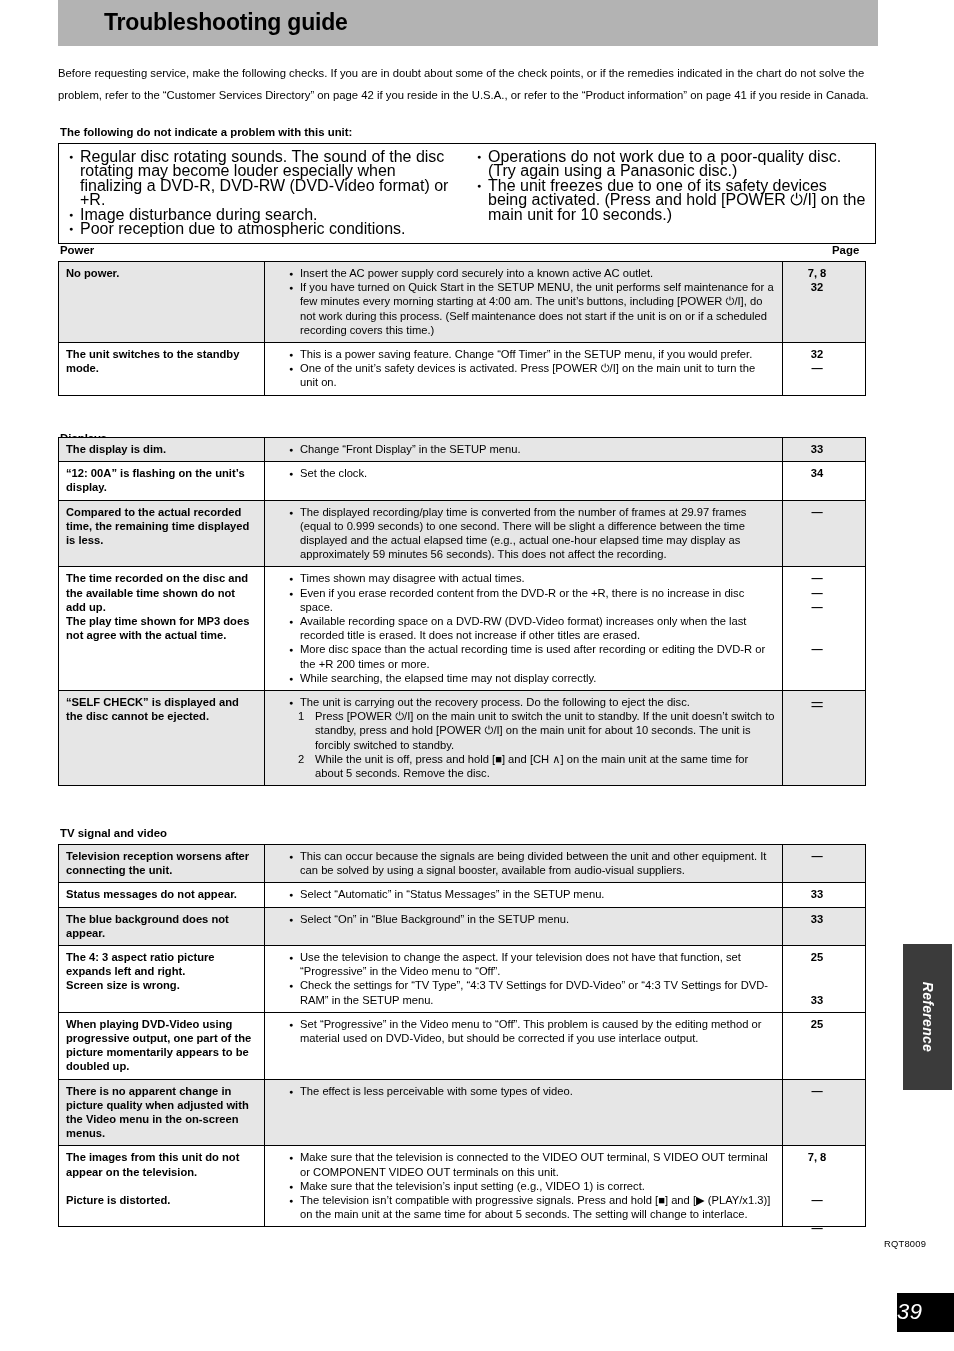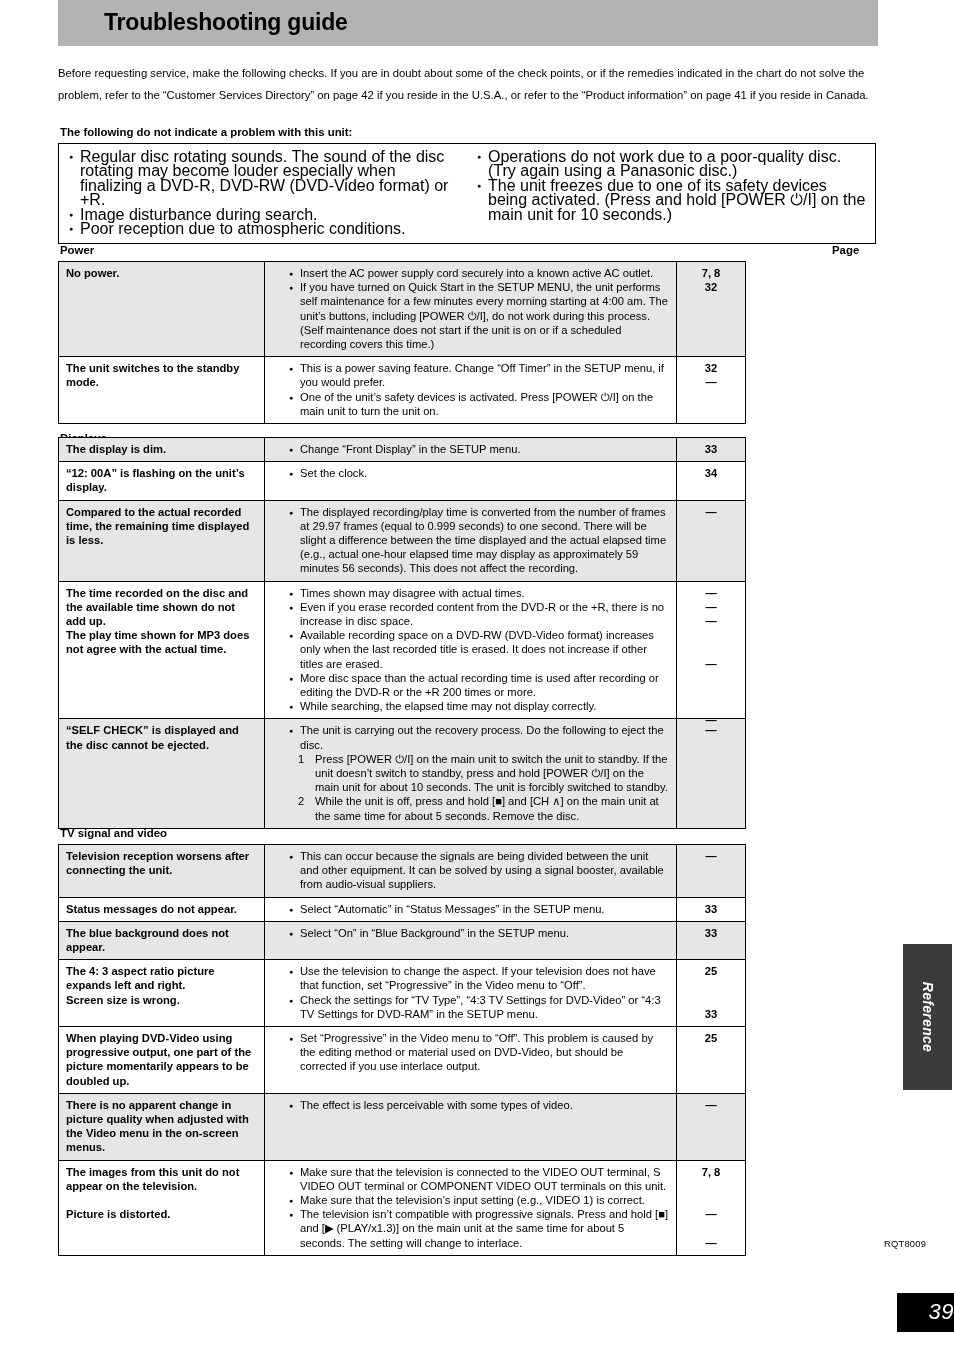--- a/index.html
+++ b/index.html
@@ -67,21 +67,21 @@
     top: 0;
     white-space: nowrap;
   }
 
   
   table.tg {
     position: absolute;
     left: 58px;
     border-collapse: collapse;
     table-layout: fixed;
-    width: 688px;
+    width: 808px;
     background: #a16207;
   }
   table.tg td {
     border: 1px solid #000;
     vertical-align: top;
     padding: 4px 6px 5px 6px;
     font-size: 11.2px;
     line-height: 14.2px;
   }
   table.tg td.sym {
@@ -90,21 +90,21 @@
     padding-left: 7px;
   }
   table.tg td.rem {
     padding-left: 24px;
   }
   table.tg td.pg {
     width: 64px;
     text-align: center;
     font-weight: bold;
     padding-left: 2px;
-    padding-right: 2px;
+    padding-right: 16px;
     margin-left: 40px;
   }
   tr.shade td { background: #e6e6e6; }
   tr.plain td { background: #ffffff; }
 
   
   ul.b {
     margin: 0;
     padding: 0;
     list-style: none;
@@ -203,21 +203,21 @@
     top: 1293px;
     width: 57px;
     height: 39px;
     background: #000;
   }
   .pagenum span {
     position: absolute;
     left: 0;
     right: 0;
     top: 6px;
-    text-align: right;
+    text-align: left;
     color: #fff;
     font-size: 22px;
     font-style: italic;
     font-weight: normal;
     letter-spacing: 0.5px;
   }
 </style>
 </head>
 <body>
 

